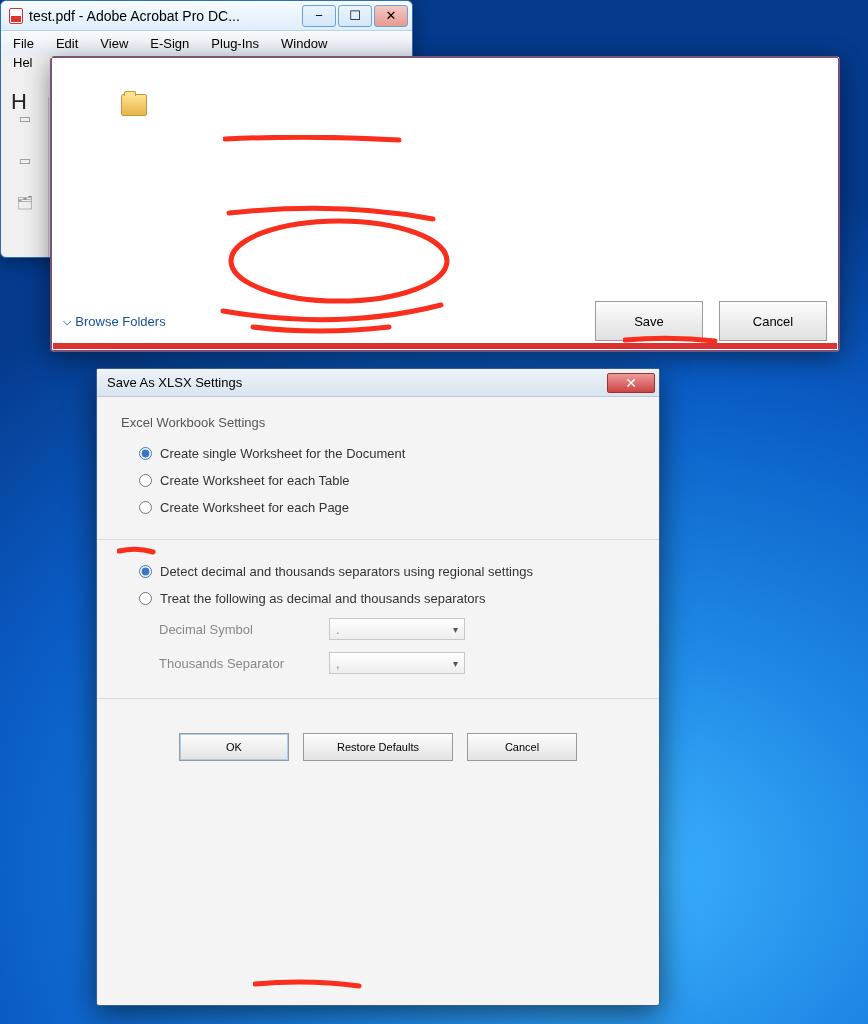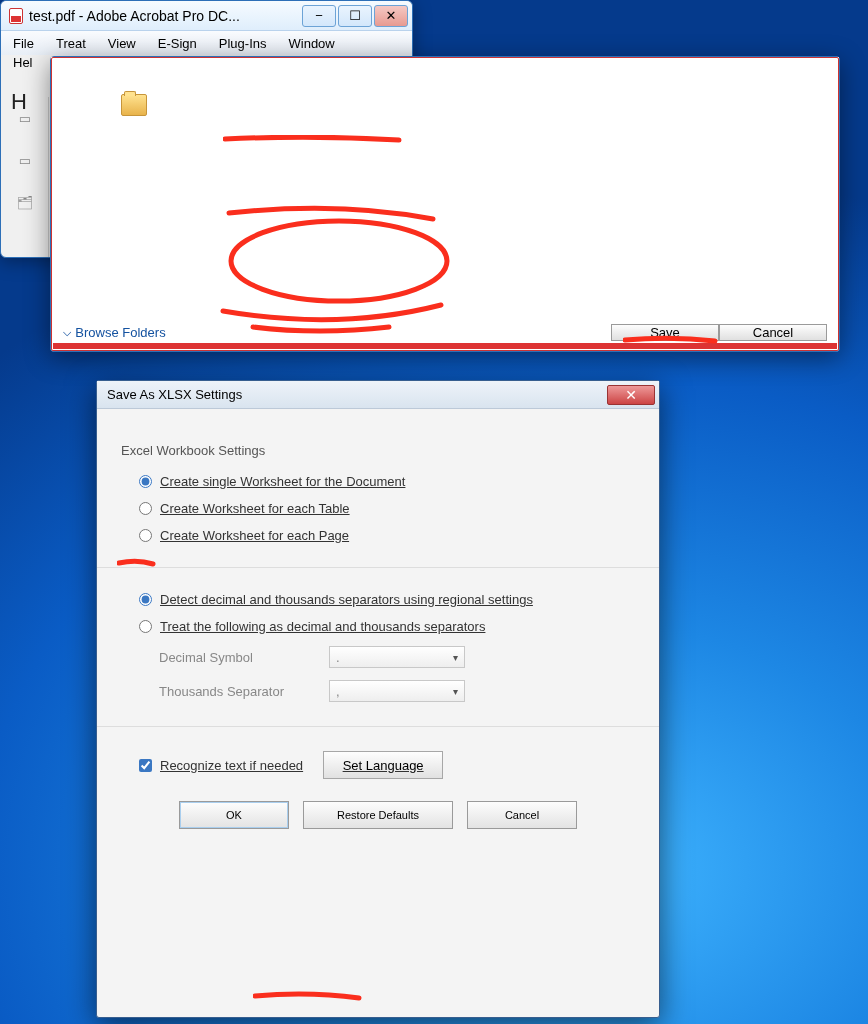--- a/index.html
+++ b/index.html
@@ -92,46 +92,46 @@
     border:1px solid #a7a7a7; background:linear-gradient(#fefefe,#e2e2e2); cursor:pointer; font-size:13px;
   }
   .viewres { color:#0a63c1; font-size:13px; }
 
   .sd-bottom {
     position:absolute; bottom:10px; left:12px; right:12px; display:flex; align-items:center;
   }
   .browse-folders { display:flex; align-items:center; gap:4px; color:#1452a0; font-size:13px; cursor:pointer; }
   .browse-folders .chev { font-size:11px; }
   .bigbtn {
-    width:108px; height:17px; border:1px solid #9a9a9a; background:linear-gradient(#fdfdfd,#e0e0e0);
-    font-size:13px; cursor:pointer; margin-left:0;
+    width:108px; height:40px; border:1px solid #9a9a9a; background:linear-gradient(#fdfdfd,#e0e0e0);
+    font-size:13px; cursor:pointer; margin-left:16px;
   }
 
   
   .ann { position:absolute; pointer-events:none; }
 
   
   .set-dlg {
-    position:absolute; top:380px; left:96px; width:564px; height:638px;
+    position:absolute; top:368px; left:96px; width:564px; height:638px;
     background:#f4f4f4; border:1px solid #375e8f; border-radius:3px;
     box-shadow:0 8px 30px rgba(0,0,0,.55);
   }
   .set-title {
     height:28px; display:flex; align-items:center; padding-left:10px;
     background:linear-gradient(#eef3f9,#d9e4ef); font-size:13px; border-bottom:1px solid #bcc9d8;
   }
   .set-close {
     margin-left:auto; width:48px; height:20px; margin-right:4px;
     background:linear-gradient(#e99,#c44); border:1px solid #933; border-radius:2px;
     color:#fff; font-size:14px; cursor:pointer; display:flex; align-items:center; justify-content:center;
   }
   .set-body { padding:18px 24px; font-size:13px; color:#333; }
   .sect-title { color:#555; margin:18px 0 10px; }
-  .sect-title:first-child { margin-top:16px; }
-  .radio-row, .check-row { display:flex; align-items:center; gap:8px; padding:6px 0 6px 18px;text-decoration:underline; }
+  .sect-title:first-child { margin-top:0; }
+  .radio-row, .check-row { display:flex; align-items:center; gap:8px; padding:6px 0 6px 18px; }
   .radio-row input, .check-row input { accent-color:#3a77c2; }
   .sep-line { border:none; border-top:1px solid #ddd; margin:18px -24px; }
   .numrow { display:flex; align-items:center; padding:6px 0 6px 38px; color:#888; }
   .numrow label { width:170px; }
   .numcombo { width:136px; height:22px; border:1px solid #c8c8c8; background:linear-gradient(#fff,#eee); display:flex; align-items:center; padding:0 6px; color:#888; font-size:13px; }
   .setlang-btn {
     width:120px; height:28px; border:1px solid #a7a7a7; background:linear-gradient(#fefefe,#e1e1e1); font-size:13px; cursor:pointer;
   }
   .set-footer {
     display:flex; justify-content:center; gap:14px; padding:16px 0 0;
@@ -153,21 +153,21 @@
     <span class="pdf-icon"></span>
     <span>test.pdf - Adobe Acrobat Pro DC...</span>
     <div class="aw-ctrls">
       <button>−</button>
       <button>☐</button>
       <button class="close">✕</button>
     </div>
   </div>
   <div class="aw-menu">
     <span>File</span>
-    <span>Treat</span>
+    <span>Edit</span>
     <span>View</span>
     <span>E-Sign</span>
     <span>Plug-Ins</span>
     <span>Window</span>
   </div>
   <div class="aw-menu2">
     <span>Hel</span>
   </div>
   <div class="aw-body">
     <span>H</span>
@@ -298,27 +298,20 @@
     <div class="numrow">
       <label>Thousands Separator</label>
       <div class="numcombo">
         <span>,</span>
         <span class="dd-caret">▾</span>
       </div>
     </div>
 
     <hr class="sep-line">
 
-    <div class="check-row" style="padding-left:18px; gap:20px;">
-      <label style="display:flex; gap:8px; align-items:center;">
-        <input type="checkbox" checked="" style="">
-        <span>Recognize text if needed</span>
-      </label>
-      <button class="setlang-btn">Set Language</button>
-    </div>
 
     <div class="set-footer">
       <button class="btn-ok">OK</button>
       <button class="btn-rd">Restore Defaults</button>
       <button class="btn-cancel">Cancel</button>
     </div>
   </div>
 
   <svg class="ann ann-stroke" style="top:177px; left:20px;" width="40" height="10">
       <path d="M2 5 Q20 1 36 6"></path>

